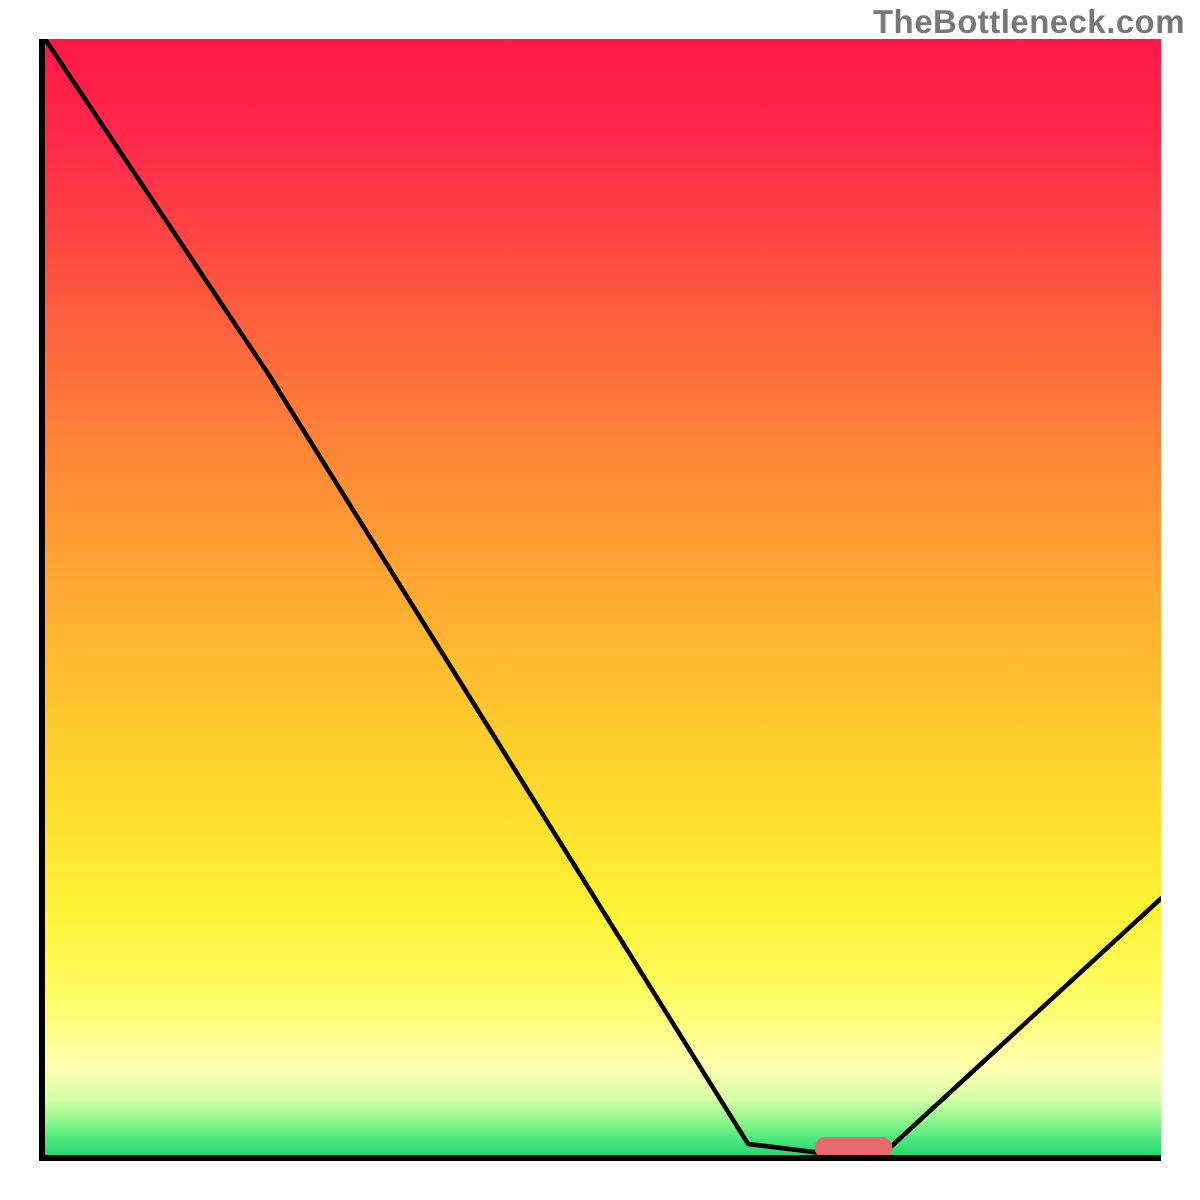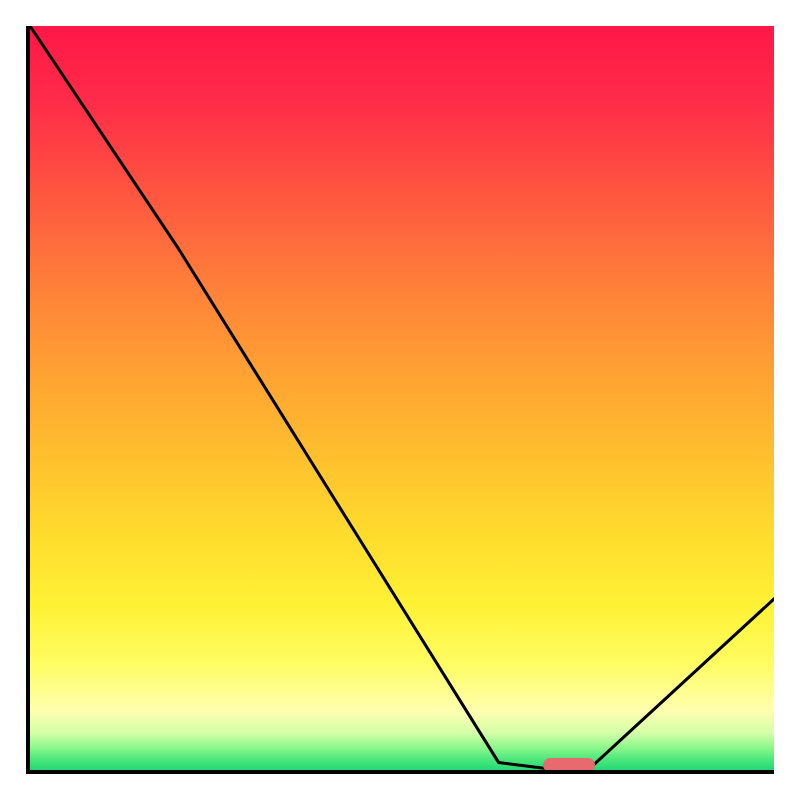--- a/index.html
+++ b/index.html
@@ -69,20 +69,21 @@
   .marker {
     position: absolute;
     background: #e76a6f;
     border-radius: 8px;
   }
 </style>
 </head>
 <body>
 
 <div class="container">
+  <div class="watermark">TheBottleneck.com</div>
 
   <div class="plot-frame">
     <div class="gradient-bg"></div>
 
     <svg class="curve-svg" viewBox="0 0 744 744" preserveAspectRatio="none">
       <path id="curve-path" fill="none" stroke="#000000" stroke-width="3" stroke-linecap="round" stroke-linejoin="round" d="M0.0 0.0 L148.8 223.2 L468.7 736.6 L528.2 744.0 L558.0 744.0 L744.0 572.9"></path>
     </svg>
 
     <div id="marker" class="marker" style="left: 513.36px; width: 52.08px; height: 14px; bottom: -2px; background: rgb(231, 106, 111);"></div>
   </div>

